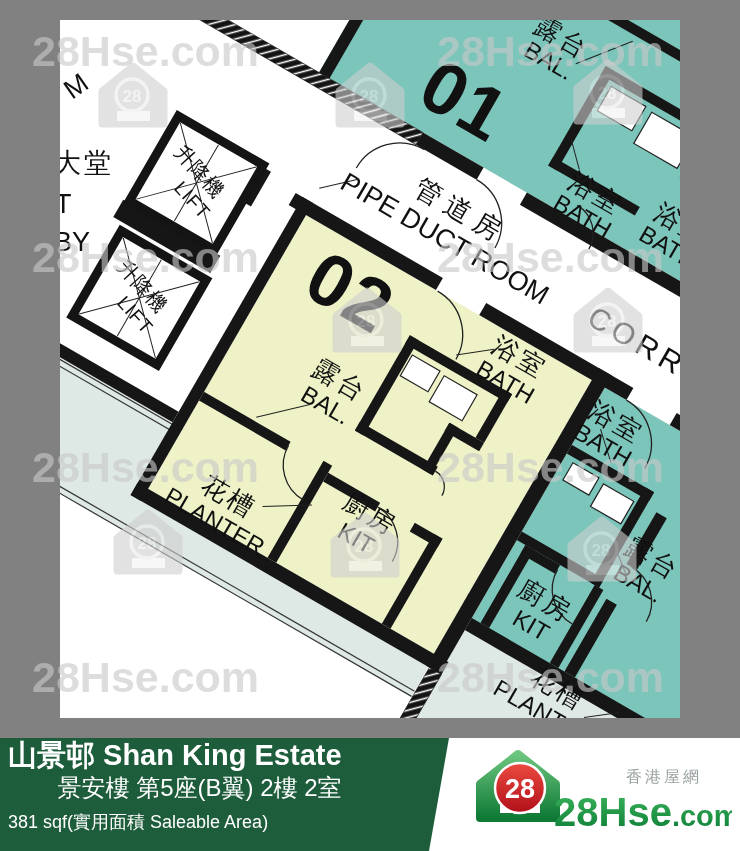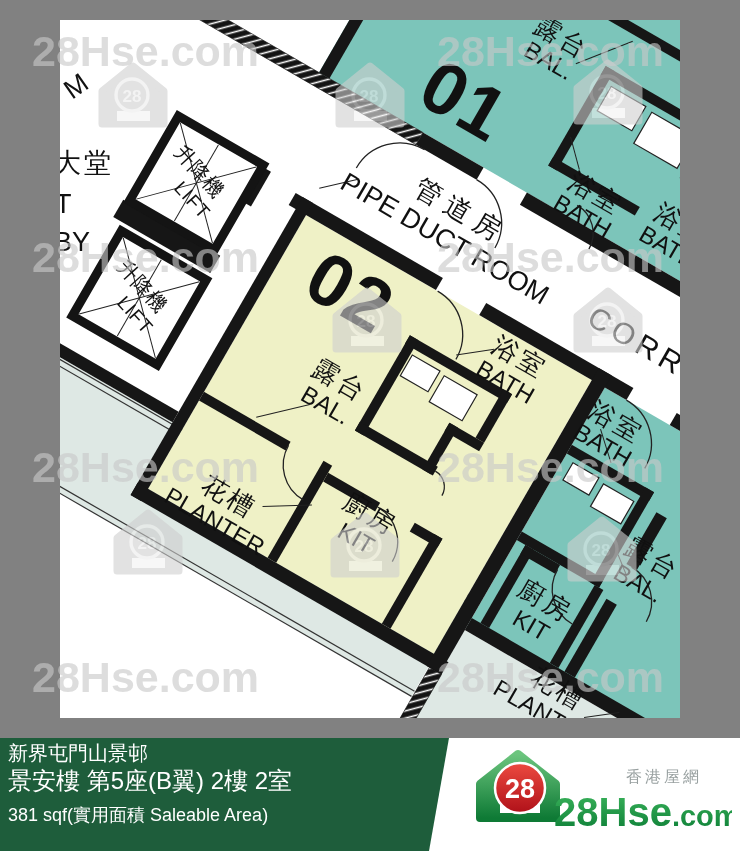--- a/index.html
+++ b/index.html
@@ -261,21 +261,21 @@
       <use href="#wm-house" transform="translate(608,323)"></use>
       <use href="#wm-house" transform="translate(148,545)"></use>
       <use href="#wm-house" transform="translate(365,548)"></use>
       <use href="#wm-house" transform="translate(602,552)"></use>
     </g>
   </svg>
 
   <div class="footer">
     <div class="footer-green"></div>
     <div class="footer-texts">
-      <div class="ft-l2">新界屯門山景邨</div>
+      <div class="ft-title">山景邨 Shan King Estate</div>
       <div class="ft-l3">景安樓 第5座(B翼) 2樓 2室</div>
       <div class="ft-l4">381 sqf(實用面積 Saleable Area)</div>
     </div>
 
     <svg class="logo-svg" width="270" height="100" viewBox="0 0 270 100">
       <defs>
         <linearGradient id="gH" x1="0" y1="0" x2="0" y2="1">
           <stop offset="0" stop-color="#6cc57e"></stop>
             <stop offset="1" stop-color="#0e7a35"></stop>
         </linearGradient>

